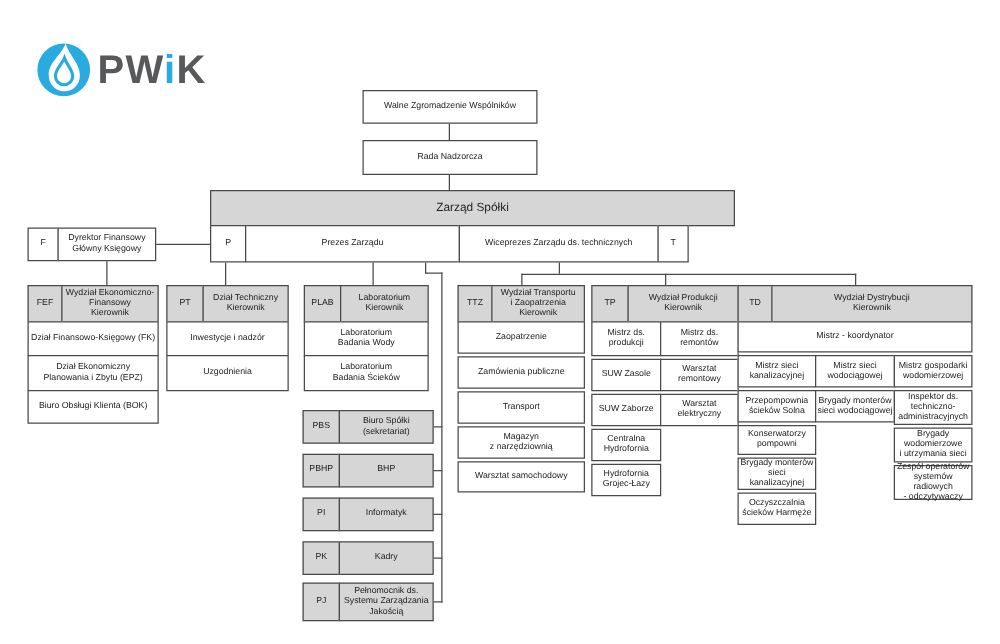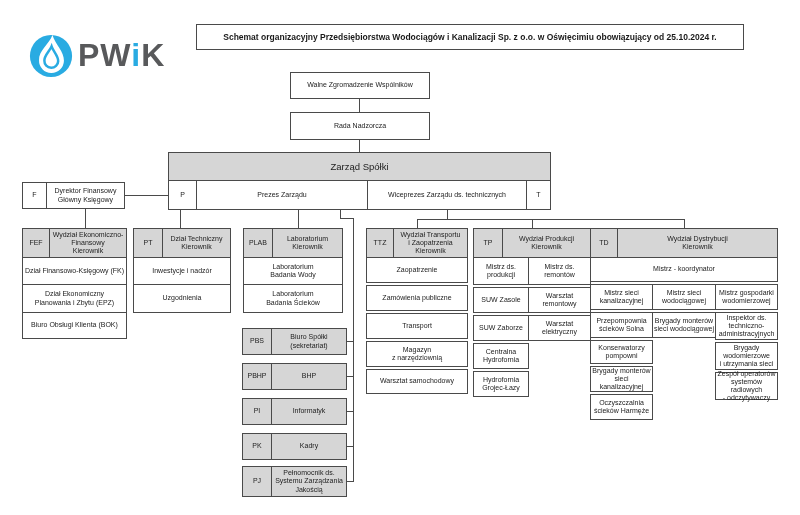--- a/index.html
+++ b/index.html
@@ -26,26 +26,25 @@
 
   <div class="logo">
     <svg class="logo-drop" viewBox="0 0 48 48">
       <circle cx="24" cy="25" r="22" fill="#29ABE2"></circle>
       <path d="M25.5 3 C 22 13, 11 19, 11.5 29.5 a 13 13 0 0 0 26 0.6 C 37.8 20, 28.5 13, 25.5 3 Z" fill="#ffffff"></path>
       <path d="M24.6 15 C 22.4 20.5, 16.8 24.5, 17.1 30 a 7.2 7.2 0 0 0 14.4 0.4 C 31.6 25, 26.4 20.5, 24.6 15 Z" fill="none" stroke="#29ABE2" stroke-width="2.6"></path>
     </svg>
     <div class="logo-text"><span>PW</span><span class="blue">i</span><span>K</span></div>
   </div>
 
-  <div class="title-box">Schemat organizacyjny Przedsiębiorstwa Wodociągów i Kanalizacji Sp. z o.o. w Oświęcimiu obowiązujący od 25.10.2024 r.</div>
 
   <div class="bx" style="left:290px;top:72px;width:140px;height:27px;">Walne Zgromadzenie Wspólników</div>
   <div class="bx" style="left:290px;top:112px;width:140px;height:28px;">Rada Nadzorcza</div>
 
-  <div class="bx gy zarzad-hdr" style="left:168px;top:152px;width:383px;height:29px;">Zarząd Spółki</div>
+  <div class="bx gy zarzad-hdr" style="left:168px;top:152px;width:420px;height:29px;">Zarząd Spółki</div>
   <div class="bx" style="left:168px;top:180px;width:29px;height:30px;">P</div>
   <div class="bx" style="left:196px;top:180px;width:172px;height:30px;">Prezes Zarządu</div>
   <div class="bx" style="left:367px;top:180px;width:160px;height:30px;">Wiceprezes Zarządu ds. technicznych</div>
   <div class="bx" style="left:526px;top:180px;width:25px;height:30px;">T</div>
 
   <div class="bx" style="left:22px;top:182px;width:25px;height:27px;">F</div>
   <div class="bx" style="left:46px;top:182px;width:79px;height:27px;">Dyrektor Finansowy
 Główny Księgowy</div>
 
   <div class="bx gy" style="left:22px;top:228px;width:28px;height:30px;">FEF</div>

